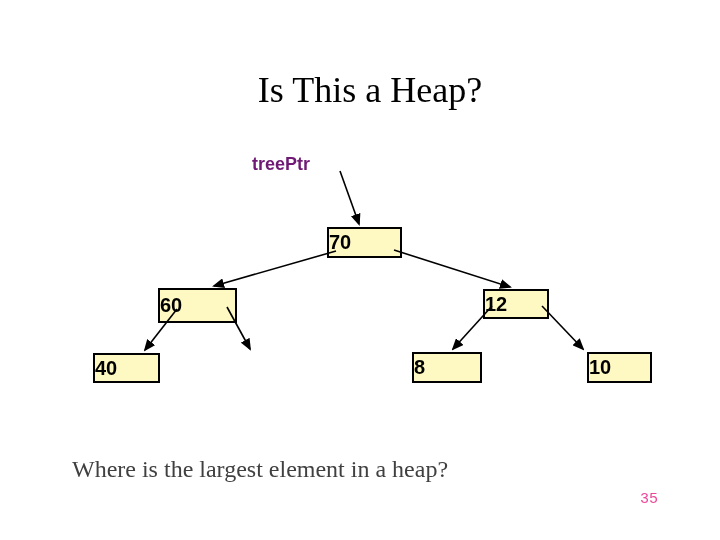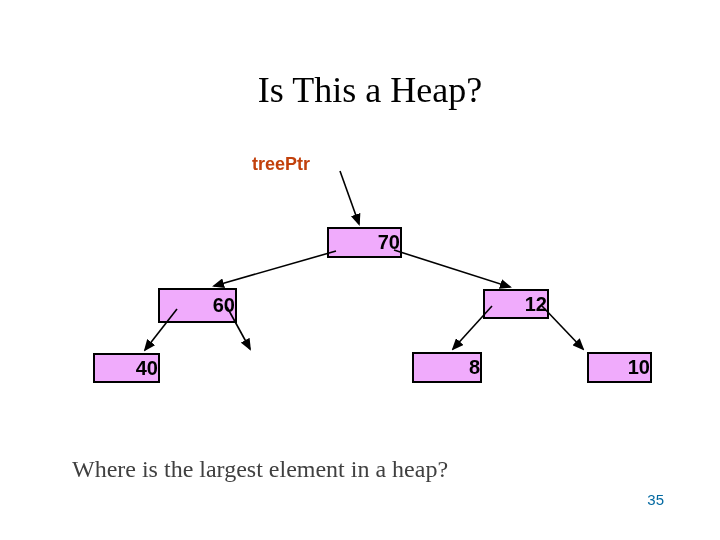--- a/index.html
+++ b/index.html
@@ -29,30 +29,30 @@
     white-space: nowrap;
   }
   .pointer-label {
     position: absolute;
     left: 252px;
     top: 154px;
     font-family: "Liberation Sans", sans-serif;
     font-weight: bold;
     font-size: 18px;
     line-height: 20px;
-    color: #c2410c;
+    color: #701a75;
   }
   .node {
     position: absolute;
     box-sizing: border-box;
-    background: #f0abfc;           
+    background: #fef9c3;           
     border: 2px solid #000000;     
     display: flex;
     align-items: center;
-    justify-content: flex-end;
+    justify-content: flex-start;
     font-family: "Liberation Sans", sans-serif;
     font-weight: bold;
     font-size: 20px;
     color: #000000;
   }
   .edges-layer {
     position: absolute;
     left: 0;
     top: 0;
     width: 720px;
@@ -71,24 +71,24 @@
     font-size: 24px;
     line-height: 28px;
     color: #404040;
     white-space: nowrap;
   }
   .page-number {
     position: absolute;
     left: 640px;
     top: 491px;
     width: 24px;
-    text-align: right;
-    font-family: Liberation Sans, sans-serif;
+    text-align: left;
+    font-family: Liberation Mono, monospace;
     font-size: 15px;
-    color: #0369a1;
+    color: #ec4899;
   }
 </style>
 </head>
 <body>
 
 <div class="slide">
 
   <div class="title">Is This a Heap?</div>
 
   <div class="pointer-label">treePtr</div>

